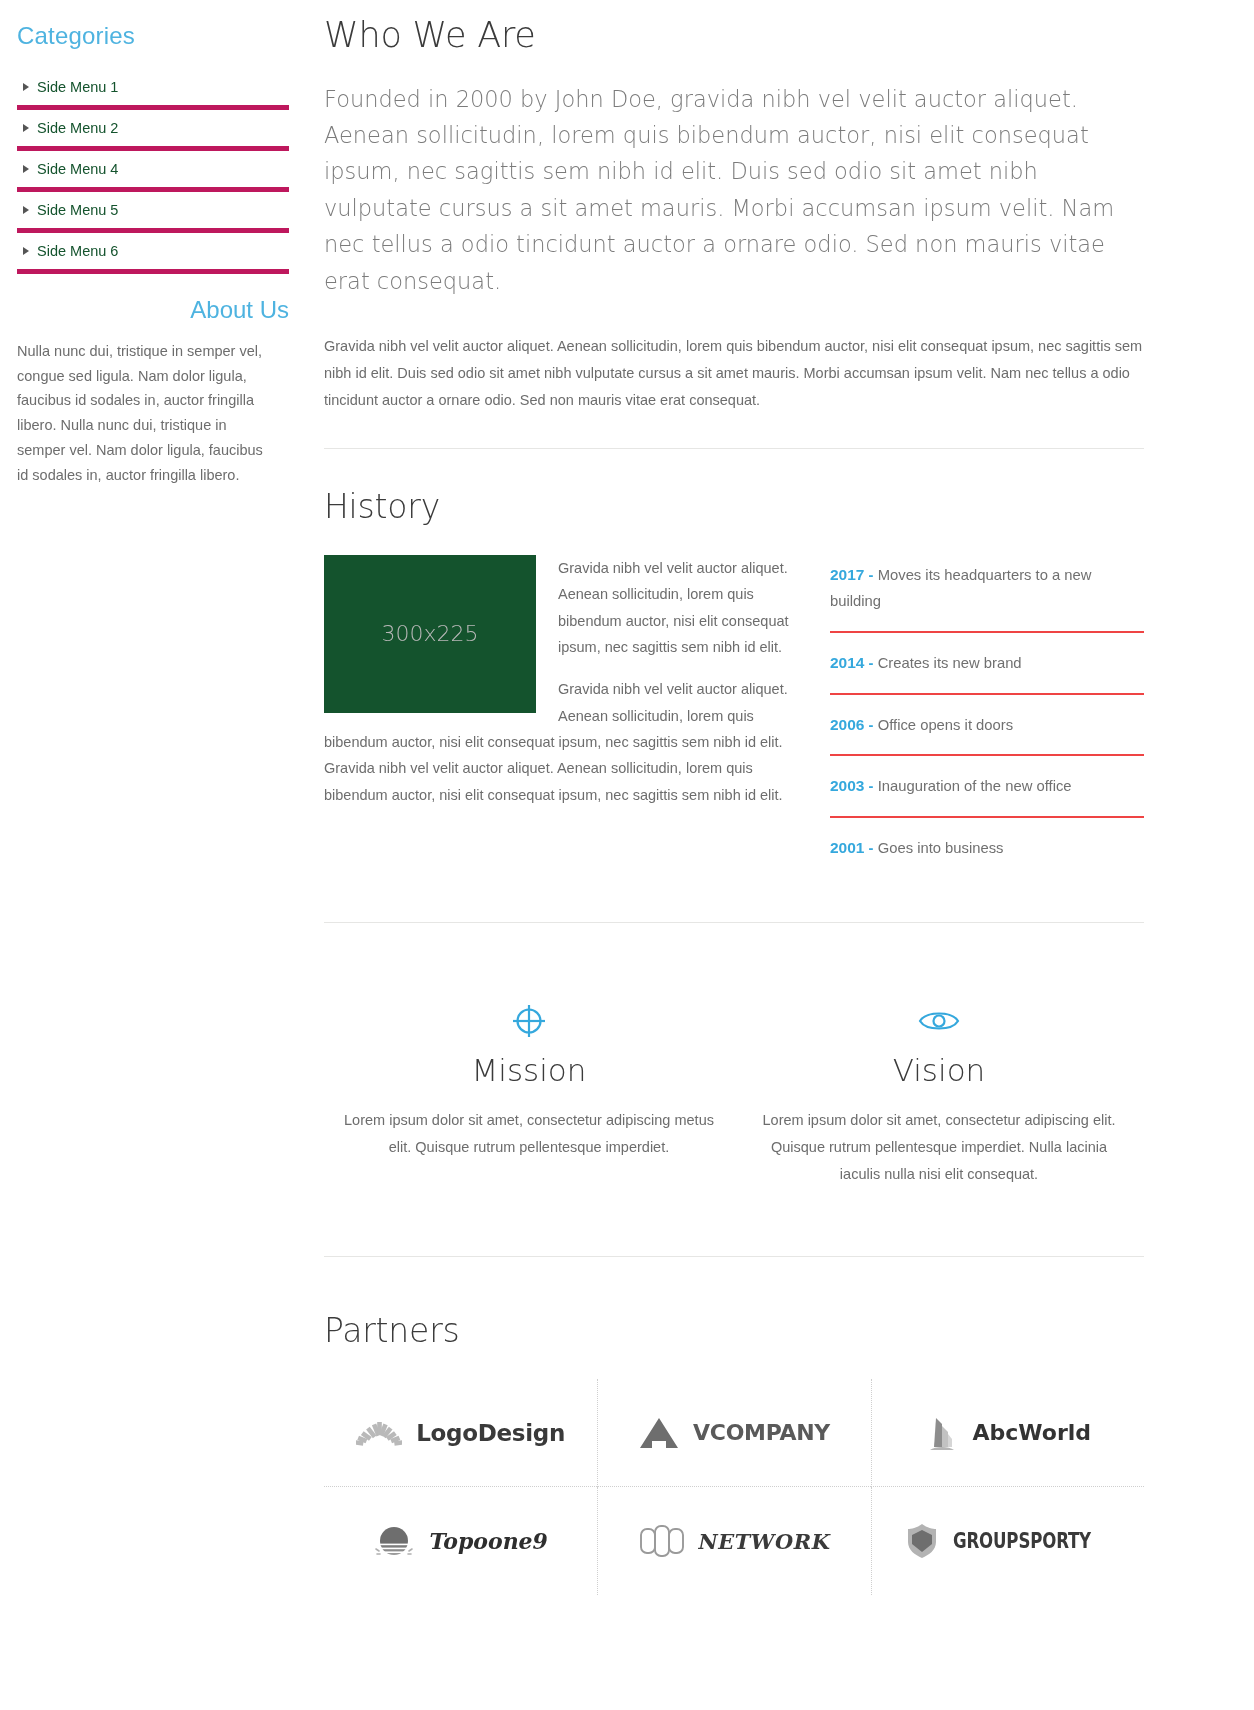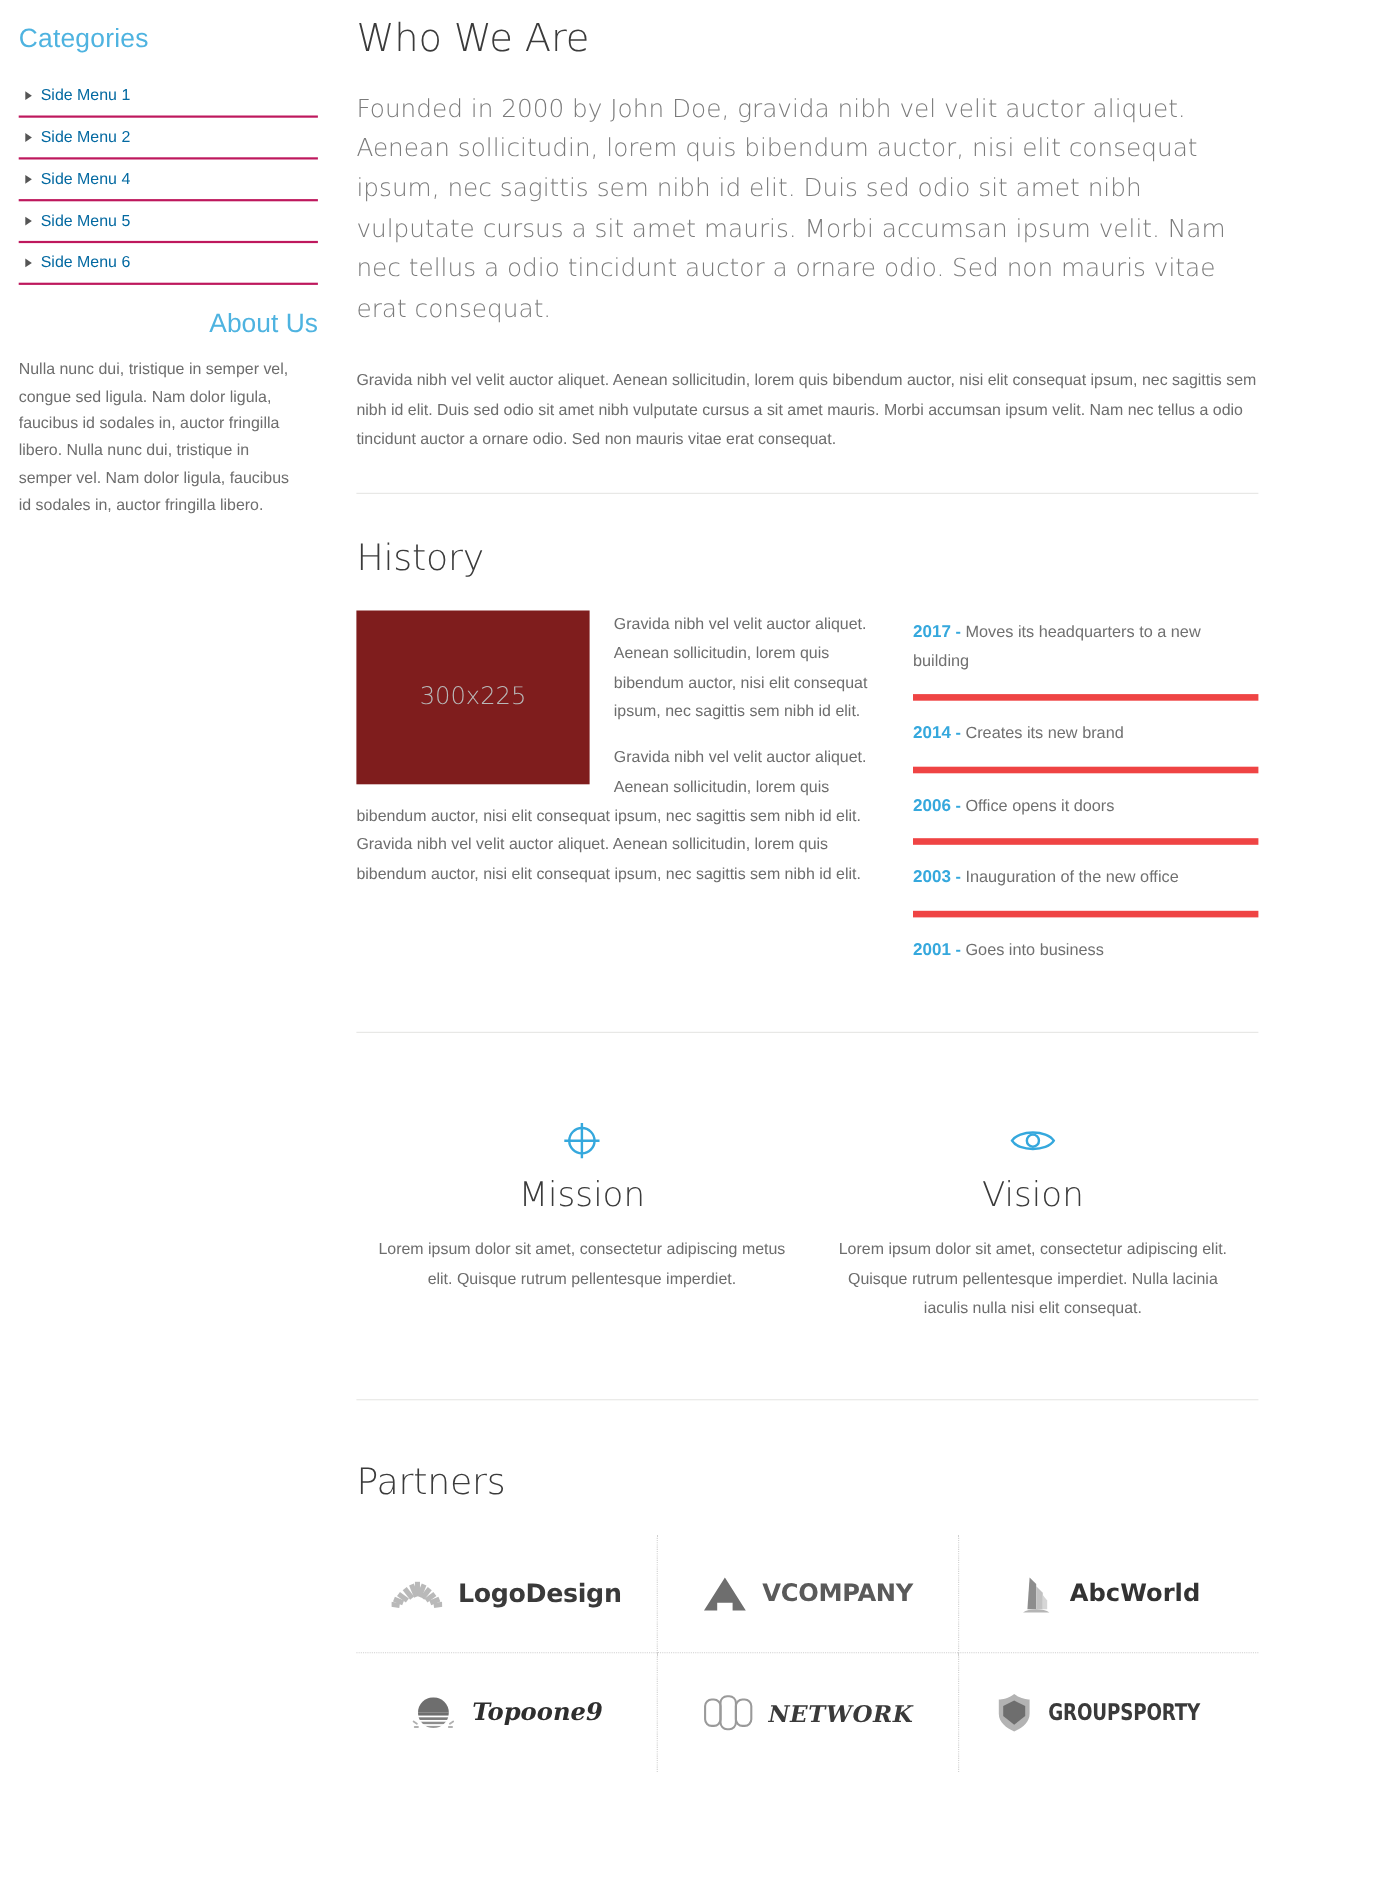--- a/index.html
+++ b/index.html
@@ -31,24 +31,24 @@
   .side-title {
     font-size: 24px;
     font-weight: 400;
     color: #4eb3e0;
     margin: 0 0 20px 0;
     letter-spacing: 0.2px;
     line-height: 1.2;
   }
   .menu-list { list-style: none; margin: 0; padding: 0; }
   .menu-list li {
-    border-bottom: 2px solid #be185d;
+    border-bottom: 5px solid #be185d;
     padding: 10px 4px 10px 6px;
     font-size: 14.5px;
-    color: #0369a1;
+    color: #14532d;
     display: flex;
     align-items: center;
     gap: 8px;
     cursor: pointer;
   }
   .menu-list li:first-child { padding-top: 8px; }
   .caret {
     width: 0; height: 0;
     border-top: 4.5px solid transparent;
     border-bottom: 4.5px solid transparent;
@@ -116,42 +116,42 @@
     border-top: 1px solid #e6e6e4;
     margin: 34px 0 40px 0;
   }
 
   
   .history-row { display: flex; gap: 0; align-items: flex-start; }
   .history-left { width: 478px; flex: 0 0 auto; }
   .history-right { flex: 1 1 auto; padding-left: 28px; padding-top: 6px; }
   .placeholder-img {
     width: 212px; height: 158px;
-    background: #7f1d1d;
+    background: #14532d;
     float: left;
     margin: 0 22px 14px 0;
     display: flex; align-items: center; justify-content: center;
   }
   .placeholder-img span {
     font-family: "DejaVu Sans", sans-serif;
     font-weight: 300;
     font-size: 22px;
     color: #b8b8b8;
   }
   .history-para {
     font-size: 14.5px;
     line-height: 1.82;
     color: #6d6d6d;
     margin: 0 0 16px 0;
   }
   .history-para:last-child { margin-bottom: 0; }
 
   .timeline { list-style: none; margin: 0; padding: 0; }
   .timeline li {
-    border-bottom: 6px solid #ef4444;
+    border-bottom: 2px solid #ef4444;
     padding: 0 0 16px 0;
     margin-bottom: 16px;
     font-size: 14.8px;
     line-height: 1.75;
     color: #707070;
   }
   .timeline li:last-child { border-bottom: 0; padding-bottom: 0; margin-bottom: 0; }
   .tl-year {
     font-weight: bold;
     color: #35a8dd;

